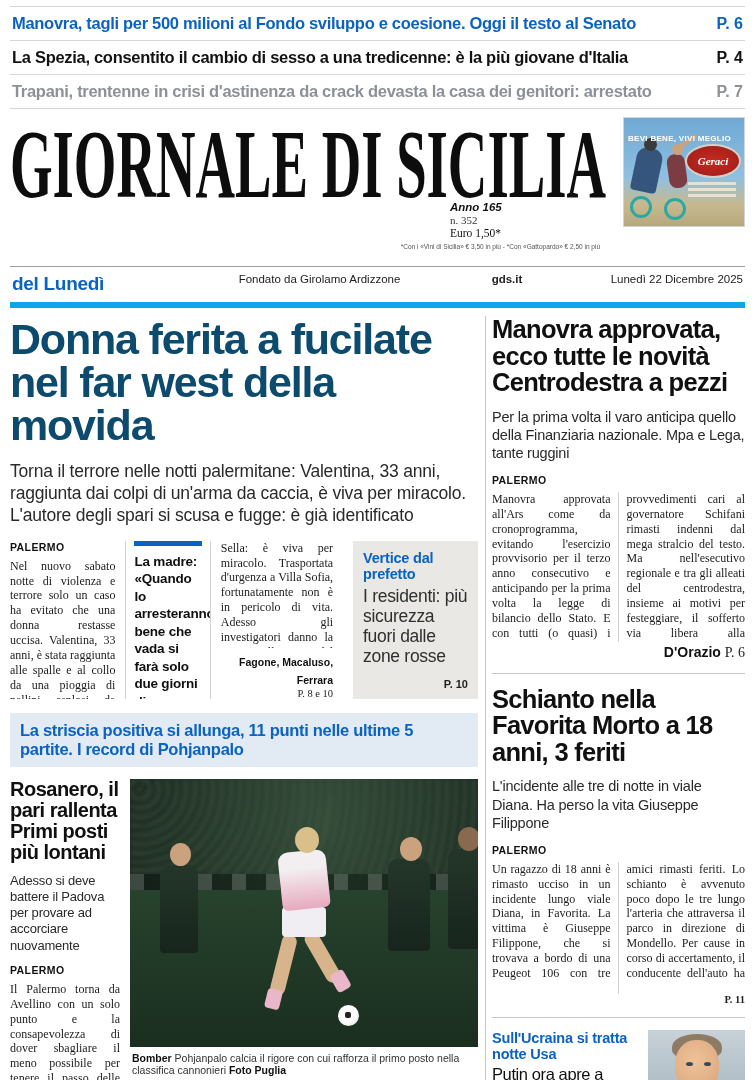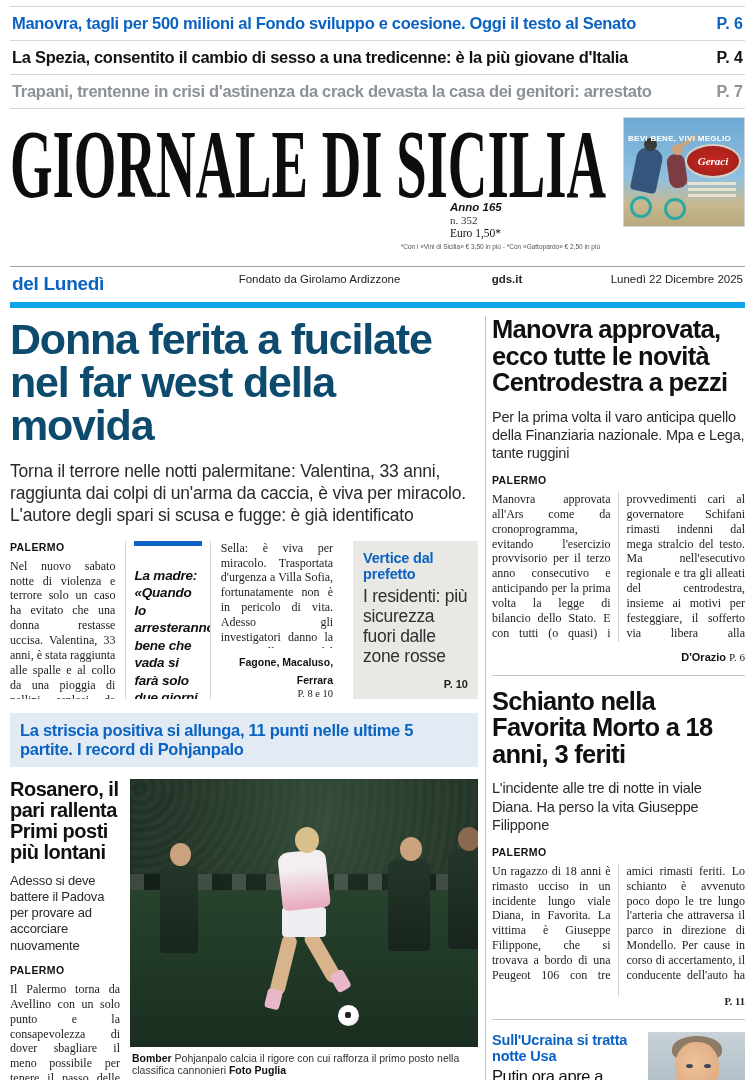--- a/index.html
+++ b/index.html
@@ -60,21 +60,21 @@
   .bodytext { font-family:"Liberation Serif", serif; font-size:12px; line-height:1.24; color:#1c1c1c; text-align:justify; }
 
   .lead-cols { display:flex; height:158px; overflow:hidden; }
   .lc { overflow:hidden; }
   .lc + .lc { border-left:1px solid #d2d2d0; }
   .lc1 { width:118px; padding-right:10px; }
   .lc2 { width:86px; padding:0 8px; }
   .lc3 { width:136px; padding:0 10px; display:flex; flex-direction:column; }
   .lc4 { width:128px; margin-left:10px; border-left:none !important; }
 
-  .quote-box { border-top:5px solid #0a62c2; padding-top:21px;font-style:italic; }
+  .quote-box { border-top:5px solid #0a62c2; padding-top:7px; }
   .quote-title, .quote-text { font-size:13.5px; font-weight:bold; line-height:1.3; color:#101010; letter-spacing:-.2px; }
 
   .byline { text-align:right; margin-top:4px; }
   .byline b { font-size:10.5px; color:#111; }
   .byline span { display:block; font-size:10.5px; color:#222; font-family:"Liberation Serif", serif; }
 
   .gray-box { background:#e9e8e4; height:158px; padding:9px 10px; display:flex; flex-direction:column; }
   .gb-kicker { color:#0a62c2; font-weight:bold; font-size:14.5px; margin-bottom:4px; letter-spacing:-.2px; }
   .gb-text { font-size:17.5px; line-height:1.15; color:#2f2f2f; letter-spacing:-.3px; }
   .gb-page { margin-top:auto; text-align:right; font-weight:bold; font-size:11px; color:#222; }
@@ -121,21 +121,21 @@
   .ball::after { content:""; position:absolute; left:7px; top:7px; width:6px; height:6px; background:#222; border-radius:2px; }
   .caption { font-size:10.5px; color:#333; padding:5px 0 0 2px; }
   .caption b { color:#111; }
 
   
   .rcol { padding-left:0; }
   h2.r-head { font-size:25.5px; line-height:1.04; letter-spacing:-.7px; color:#101010; margin-bottom:12px; }
   .r-sub { font-size:14.5px; line-height:1.25; color:#2a2a2a; margin-bottom:12px; letter-spacing:-.2px; }
   .twocol { column-count:2; column-gap:16px; column-rule:1px solid #d2d2d0; height:150px; overflow:hidden; }
   .twocol-tall { height:132px; }
-  .r-byline { text-align:right; font-size:11px; margin-top:9px; }
+  .r-byline { text-align:right; font-size:14px; margin-top:2px; }
   .r-byline b { color:#111; }
   .r-byline span { font-family:"Liberation Serif", serif; color:#222; }
   .r-rule { border-top:1px solid #c4c4c2; margin:12px 0; }
   .r-page { text-align:right; font-family:"Liberation Serif", serif; font-size:10.5px; font-weight:bold; color:#222; }
 
   .ukr { display:flex; gap:8px; }
   .ukr-txt { flex:1; }
   .ukr-kicker { color:#0a62c2; font-weight:bold; font-size:14.5px; margin-bottom:3px; letter-spacing:-.2px; }
   .ukr-head { font-size:16.5px; line-height:1.1; letter-spacing:-.4px; color:#101010; margin-bottom:6px; }
   .macron { width:97px; height:92px; position:relative; overflow:hidden;

